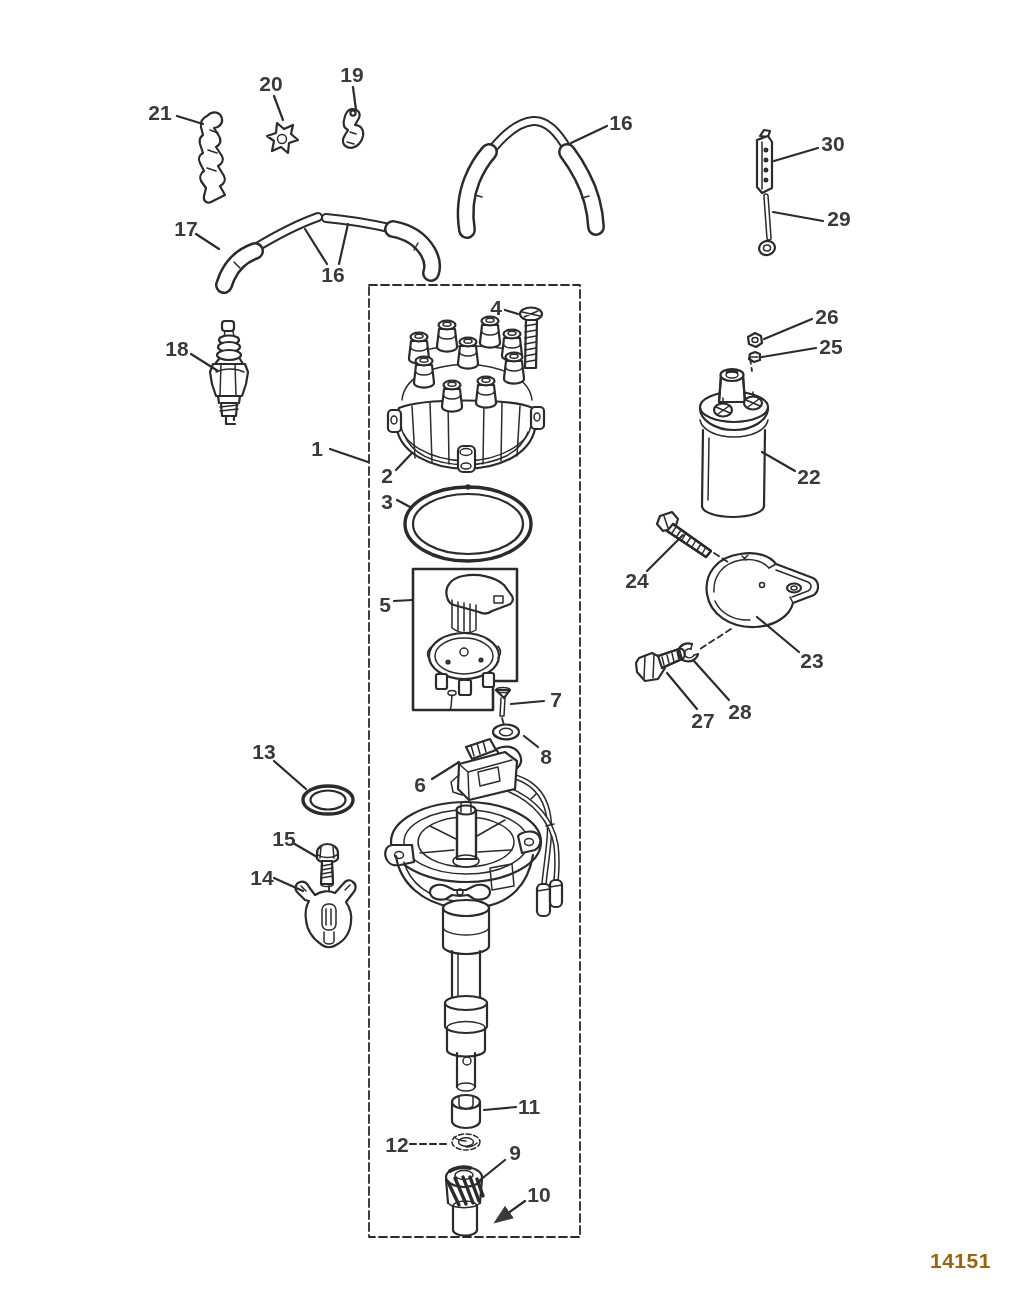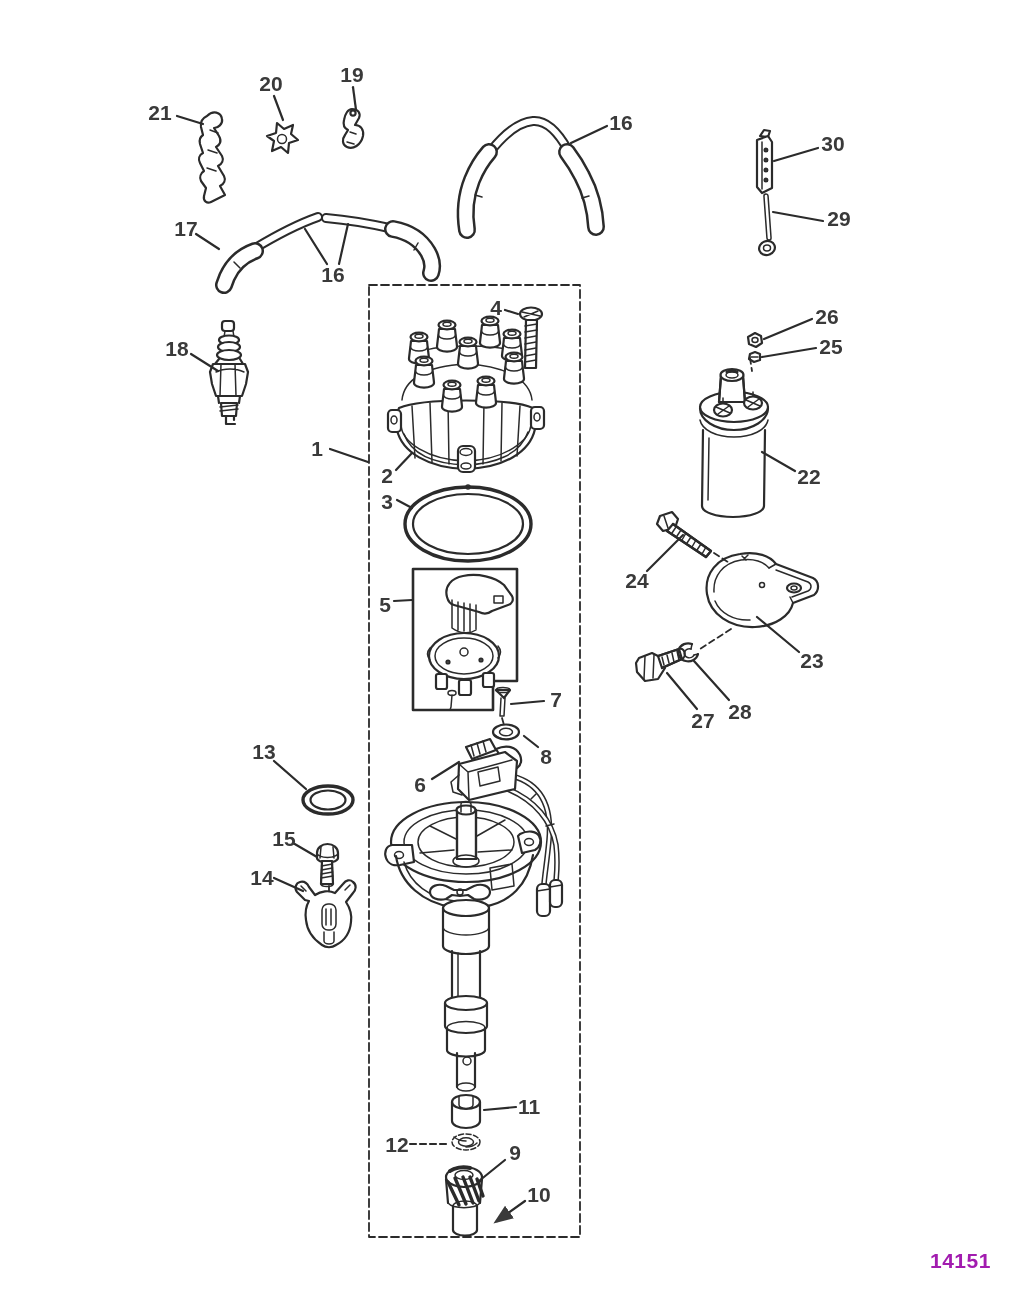--- a/index.html
+++ b/index.html
@@ -16,21 +16,21 @@
   .art .tube-o{stroke-width:10;stroke-linecap:round;}
   .art .tube-i{stroke:#ffffff;stroke-width:6;stroke-linecap:round;}
   .art .boot-o{stroke-width:18;stroke-linecap:round;}
   .art .boot-i{stroke:#ffffff;stroke-width:13;stroke-linecap:round;}
   .art .wire-o{stroke-width:5.6;stroke-linecap:round;}
   .art .wire-i{stroke:#ffffff;stroke-width:2.6;stroke-linecap:round;}
   .callout-label{font:700 21px "Liberation Sans", sans-serif;fill:#3a3a3a;
       text-anchor:middle;}
   .leader{stroke:#3a3a3a;stroke-width:1.9;fill:none;}
   .leader.dashed{stroke-dasharray:6 4;}
-  .fig-num{position:absolute;font:700 21px "Liberation Sans", sans-serif;color:#a21caf;
+  .fig-num{position:absolute;font:700 21px "Liberation Sans", sans-serif;color:#a16207;
       letter-spacing:0.5px;}
 </style>
 </head>
 <body>
 
 <div class="stage">
 
 <svg class="art" width="1025" height="1314" viewBox="0 0 1025 1314">
   <defs>
     <marker id="arw" markerWidth="10" markerHeight="10" refX="7" refY="3.5" orient="auto">

